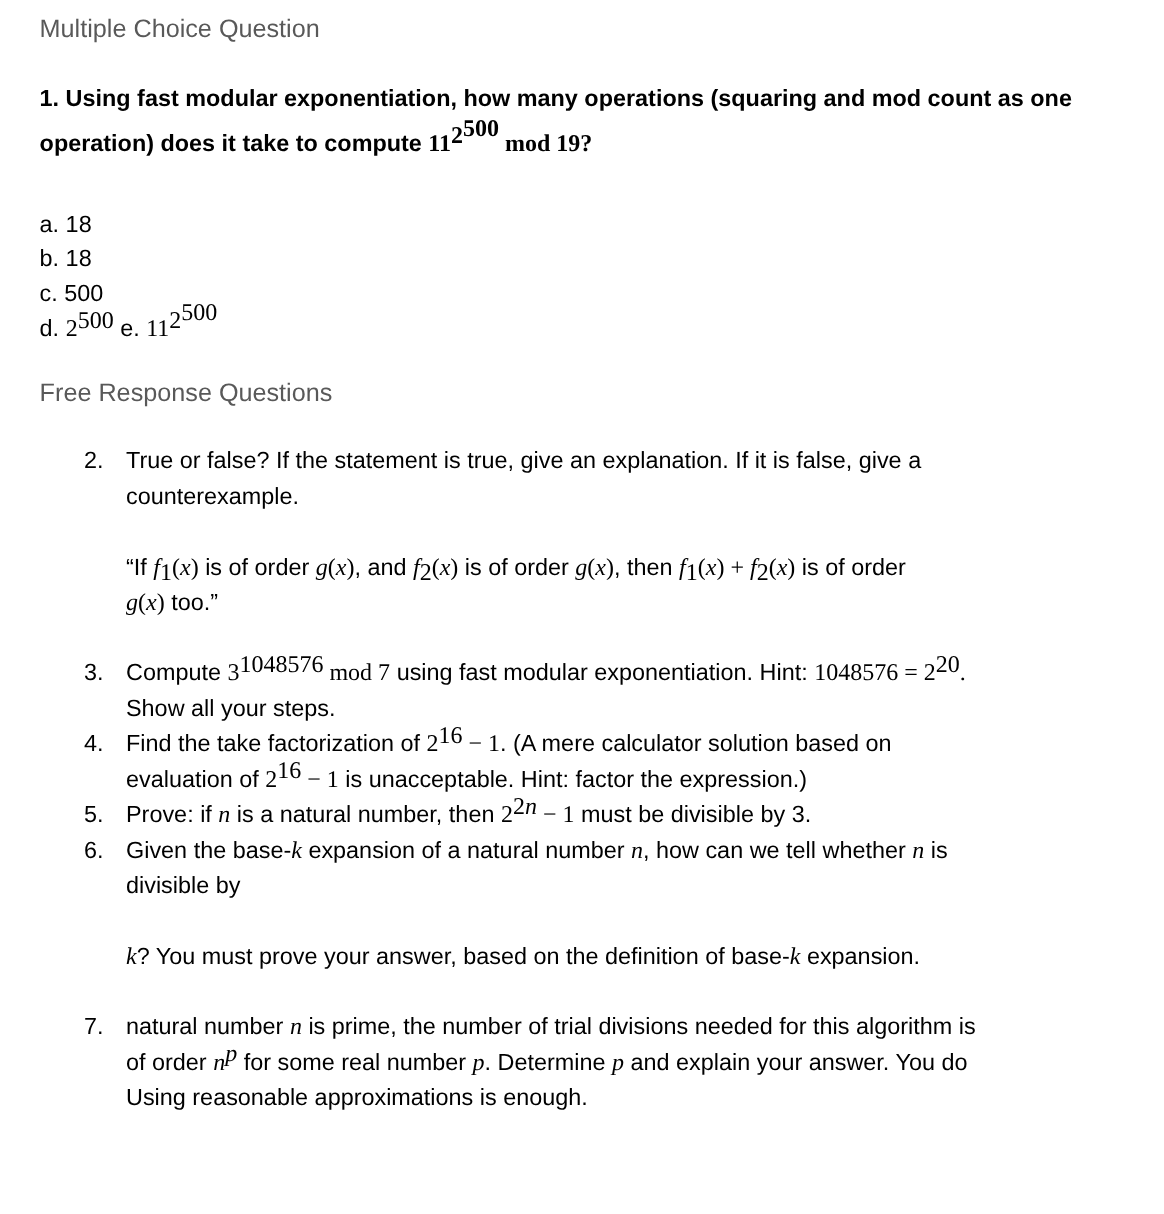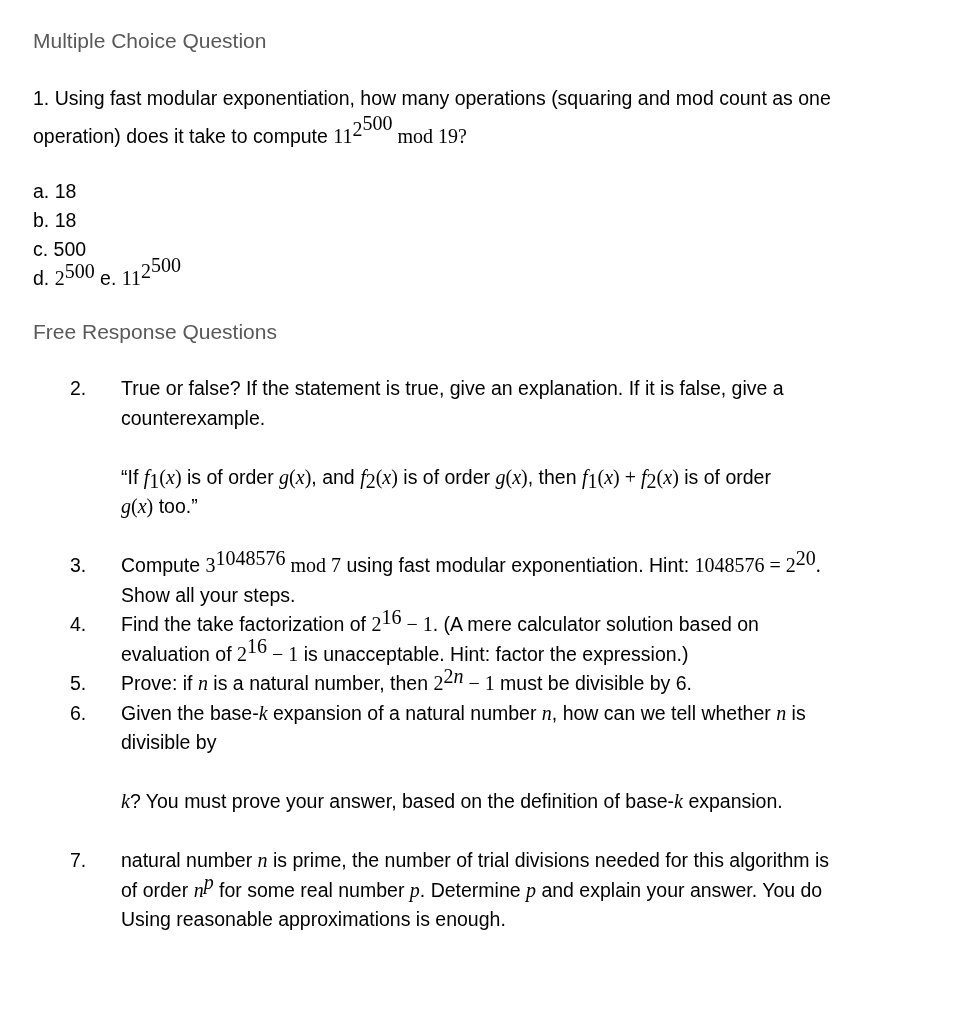--- a/index.html
+++ b/index.html
@@ -4,41 +4,41 @@
 <style>
   html, body { margin: 0; padding: 0; }
   body {
     width: 970px; height: 1012px;
     background: #ffffff;
     color: #000000;
     font-family: "Liberation Sans", sans-serif;
     font-size: 19.5px;
     overflow: hidden;
   }
-  .page { padding: 26px 26px 0 33px; }
+  .page { padding: 10px 26px 0 33px; }
 
   .heading {
     font-size: 21px;
     color: #595959;
     line-height: 29px;
     white-space: nowrap;
   }
   .heading.frq { margin-top: 24px; }
 
   .q1 { margin-top: 24px; }
-  .q1 .line { line-height: 38px; height: 38px; white-space: nowrap; }
+  .q1 .line { line-height: 38px; height: 38px; white-space: nowrap; font-weight: bold; }
 
-  .options { margin-top: 22px; }
+  .options { margin-top: 34px; }
   .options .line { line-height: 29px; height: 29px; white-space: nowrap; }
 
   .frq-list { list-style: none; margin: 28px 0 0 0; padding: 0 0 0 37px; }
   .frq-item { display: flex; }
   .num { width: 35px; flex: none; line-height: 29.5px; }
   .item-content { flex: 1; min-width: 0; }
-  .item-content .line { line-height: 29.5px; height: 29.5px; white-space: nowrap; margin-left: 16px; }
+  .item-content .line { line-height: 29.5px; height: 29.5px; white-space: nowrap; }
 
   .m  { font-family: "Liberation Serif", serif; font-size: 20px; }
   .mi { font-family: "Liberation Serif", serif; font-size: 20px; font-style: italic; }
 
   sup { font-size: 72%; line-height: 0; position: relative; top: -0.5em; vertical-align: baseline; }
   sup sup { top: -0.6em; }
   sub { font-size: 72%; line-height: 0; position: relative; top: 0.3em; vertical-align: baseline; }
 </style>
 </head>
 <body>
@@ -82,21 +82,21 @@
       <li class="frq-item">
         <span class="num">4.</span>
         <div class="item-content">
           <div class="line"><span class="t">Find the take factorization of </span><span class="m">2</span><sup><span class="m">16</span></sup><span class="m"> − 1</span><span class="t">. (A mere calculator solution based on</span></div>
           <div class="line"><span class="t">evaluation of </span><span class="m">2</span><sup><span class="m">16</span></sup><span class="m"> − 1</span><span class="t"> is unacceptable. Hint: factor the expression.)</span></div>
         </div>
       </li>
       <li class="frq-item">
         <span class="num">5.</span>
         <div class="item-content">
-          <div class="line"><span class="t">Prove: if </span><span class="mi">n</span><span class="t"> is a natural number, then </span><span class="m">2</span><sup><span class="m">2</span><span class="mi">n</span></sup><span class="m"> − 1</span><span class="t"> must be divisible by 6.</span></div>
+          <div class="line"><span class="t">Prove: if </span><span class="mi">n</span><span class="t"> is a natural number, then </span><span class="m">2</span><sup><span class="m">2</span><span class="mi">n</span></sup><span class="m"> − 1</span><span class="t"> must be divisible by 3.</span></div>
         </div>
       </li>
       <li class="frq-item">
         <span class="num">6.</span>
         <div class="item-content">
           <div class="line"><span class="t">Given the base-</span><span class="mi">k</span><span class="t"> expansion of a natural number </span><span class="mi">n</span><span class="t">, how can we tell whether </span><span class="mi">n</span><span class="t"> is</span></div>
           <div class="line"><span class="t">divisible by</span></div>
           <div class="line"></div>
           <div class="line"><span class="mi">k</span><span class="t">? You must prove your answer, based on the definition of base-</span><span class="mi">k</span><span class="t"> expansion.</span></div>
           <div class="line"></div>

